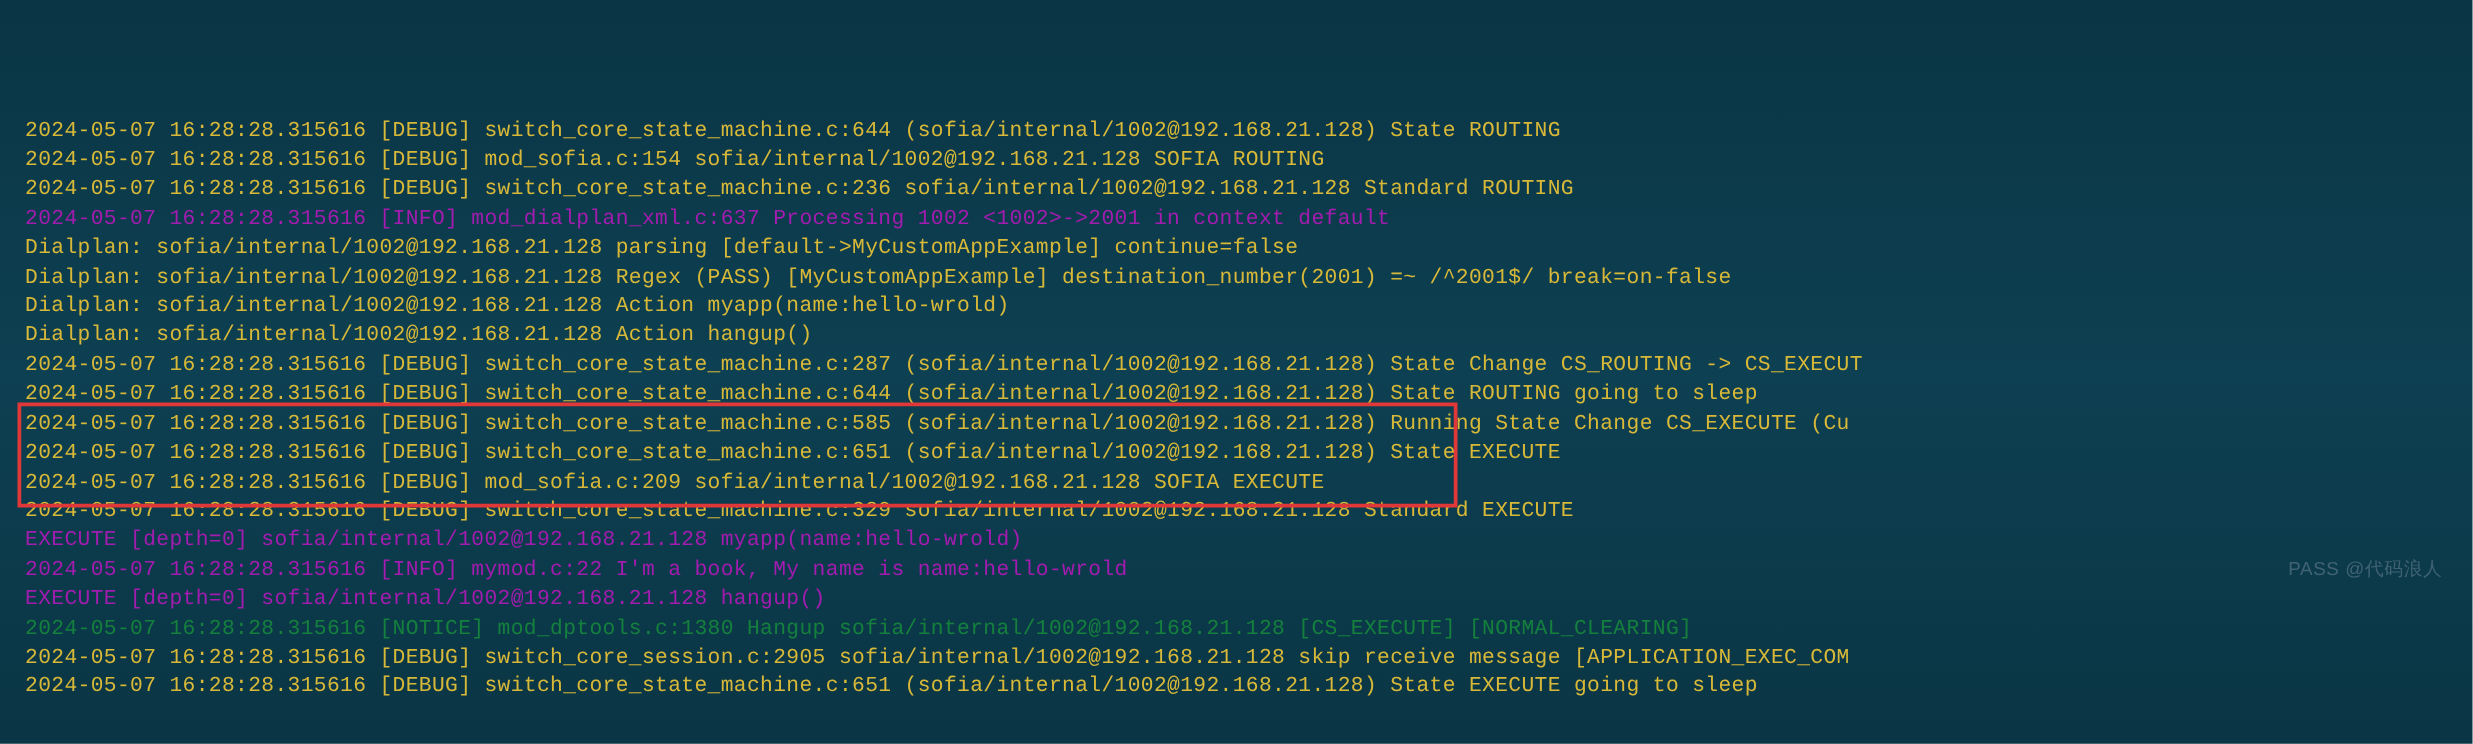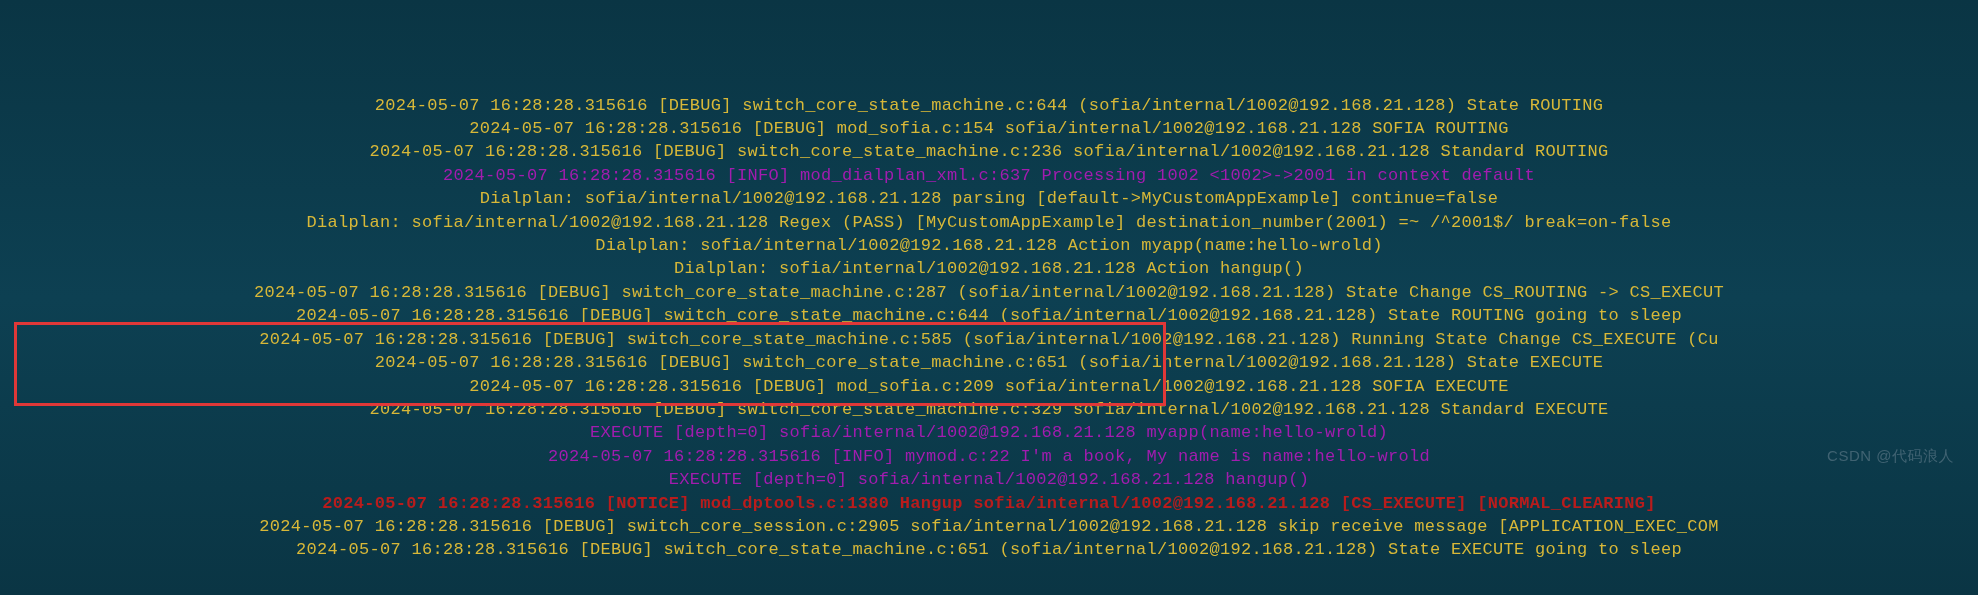--- a/index.html
+++ b/index.html
@@ -11,25 +11,25 @@
     line-height: 23.4px;
     color: #c8a830;
     white-space: pre;
     overflow: hidden;
     width: 1978px;
     height: 595px;
     padding: 0 20px;
     position: relative;
     letter-spacing: 0.3px;
   }
-  .log { position: relative; text-align: center; }
+  .log { position: relative; }
   .line { display: block; }
   .yellow { color: #d8b838; }
   .green  { color: #a21caf; }
-  .cyan   { color: #b91c1c; font-weight: bold; }
+  .cyan   { color: #15803d; }
   .highlight-box {
     position: absolute;
     border: 3px solid #e03838;
     left: 14px;
     top: 322px;
     width: 1152px;
     height: 84px;
     pointer-events: none;
   }
   .watermark {
@@ -42,16 +42,16 @@
     letter-spacing: 0.5px;
   }
 </style>
 </head>
 <body>
 
 
 
 <div class="log" id="log"><span class="line yellow">2024-05-07 16:28:28.315616 [DEBUG] switch_core_state_machine.c:644 (sofia/internal/1002@192.168.21.128) State ROUTING</span><span class="line yellow">2024-05-07 16:28:28.315616 [DEBUG] mod_sofia.c:154 sofia/internal/1002@192.168.21.128 SOFIA ROUTING</span><span class="line yellow">2024-05-07 16:28:28.315616 [DEBUG] switch_core_state_machine.c:236 sofia/internal/1002@192.168.21.128 Standard ROUTING</span><span class="line green">2024-05-07 16:28:28.315616 [INFO] mod_dialplan_xml.c:637 Processing 1002 &lt;1002&gt;-&gt;2001 in context default</span><span class="line yellow">Dialplan: sofia/internal/1002@192.168.21.128 parsing [default-&gt;MyCustomAppExample] continue=false</span><span class="line yellow">Dialplan: sofia/internal/1002@192.168.21.128 Regex (PASS) [MyCustomAppExample] destination_number(2001) =~ /^2001$/ break=on-false</span><span class="line yellow">Dialplan: sofia/internal/1002@192.168.21.128 Action myapp(name:hello-wrold)</span><span class="line yellow">Dialplan: sofia/internal/1002@192.168.21.128 Action hangup()</span><span class="line yellow">2024-05-07 16:28:28.315616 [DEBUG] switch_core_state_machine.c:287 (sofia/internal/1002@192.168.21.128) State Change CS_ROUTING -&gt; CS_EXECUT</span><span class="line yellow">2024-05-07 16:28:28.315616 [DEBUG] switch_core_state_machine.c:644 (sofia/internal/1002@192.168.21.128) State ROUTING going to sleep</span><span class="line yellow">2024-05-07 16:28:28.315616 [DEBUG] switch_core_state_machine.c:585 (sofia/internal/1002@192.168.21.128) Running State Change CS_EXECUTE (Cu</span><span class="line yellow">2024-05-07 16:28:28.315616 [DEBUG] switch_core_state_machine.c:651 (sofia/internal/1002@192.168.21.128) State EXECUTE</span><span class="line yellow">2024-05-07 16:28:28.315616 [DEBUG] mod_sofia.c:209 sofia/internal/1002@192.168.21.128 SOFIA EXECUTE</span><span class="line yellow">2024-05-07 16:28:28.315616 [DEBUG] switch_core_state_machine.c:329 sofia/internal/1002@192.168.21.128 Standard EXECUTE</span><span class="line green">EXECUTE [depth=0] sofia/internal/1002@192.168.21.128 myapp(name:hello-wrold)</span><span class="line green">2024-05-07 16:28:28.315616 [INFO] mymod.c:22 I'm a book, My name is name:hello-wrold</span><span class="line green">EXECUTE [depth=0] sofia/internal/1002@192.168.21.128 hangup()</span><span class="line cyan">2024-05-07 16:28:28.315616 [NOTICE] mod_dptools.c:1380 Hangup sofia/internal/1002@192.168.21.128 [CS_EXECUTE] [NORMAL_CLEARING]</span><span class="line yellow">2024-05-07 16:28:28.315616 [DEBUG] switch_core_session.c:2905 sofia/internal/1002@192.168.21.128 skip receive message [APPLICATION_EXEC_COM</span><span class="line yellow">2024-05-07 16:28:28.315616 [DEBUG] switch_core_state_machine.c:651 (sofia/internal/1002@192.168.21.128) State EXECUTE going to sleep</span></div>
 <div class="highlight-box"></div>
-<div class="watermark">CSDN @代码浪人</div>
+<div class="watermark">PASS @代码浪人</div>
 
 
 
 
 </body></html>

